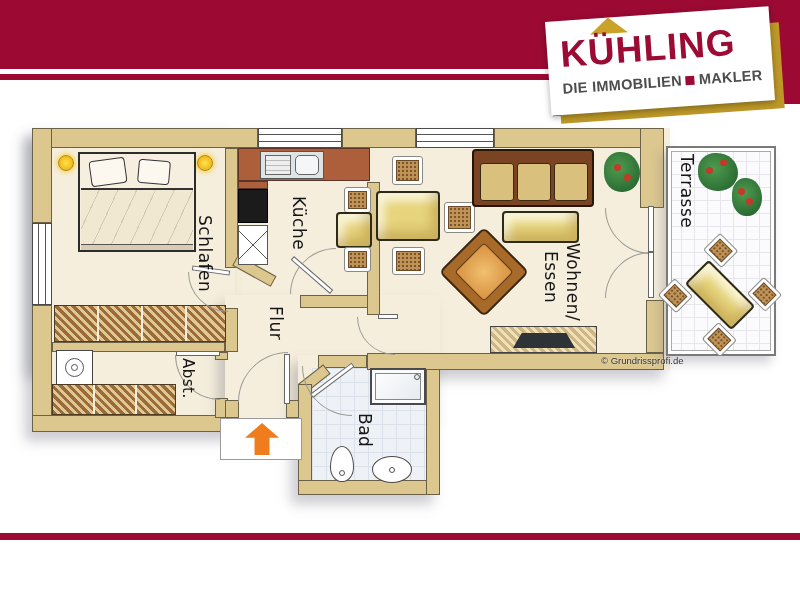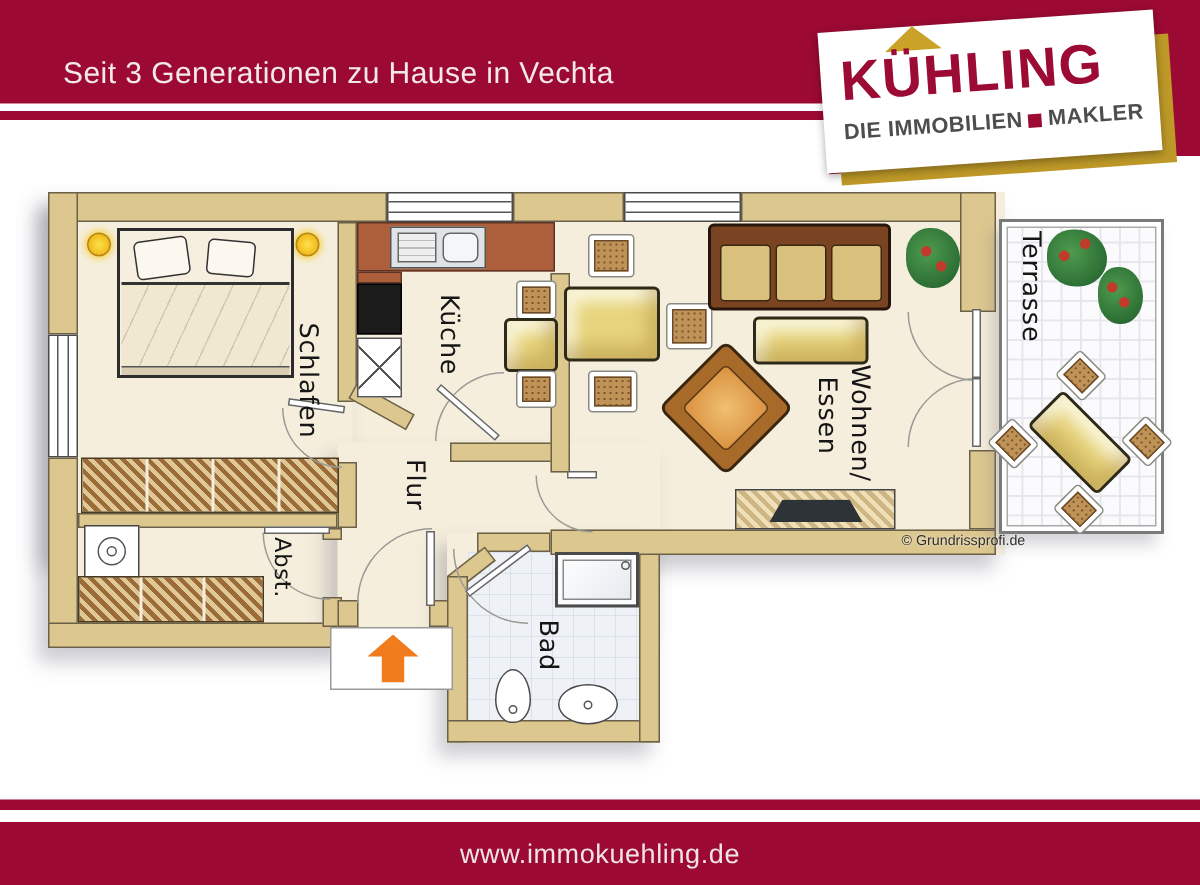--- a/index.html
+++ b/index.html
@@ -48,21 +48,20 @@
   .plant{border-radius:45% 55% 50% 50%;background:radial-gradient(circle at 40% 40%,#4e9b4e,#1f5c2a);}
   .plant i{position:absolute;width:7px;height:7px;border-radius:50%;background:#c23a2a;}
   .copyright{font-size:9.5px;color:#2f2f2f;text-shadow:0 0 2px rgba(255,255,255,.8);margin-left:29px;}
 </style>
 </head>
 <body>
 
 <div class="page">
 
   <div class="abs banner"></div>
-  <div class="abs tagline">Seit 3 Generationen zu Hause in Vechta</div>
   <div class="abs stripe-red-top"></div>
 
   <div class="abs logo-red-block"></div>
   <div class="abs logo-red-wedge"></div>
   <div class="abs logo-gold"></div>
   <div class="abs logo-card">
     <div class="abs roof"></div>
     <div class="abs brand">KÜHLING</div>
     <div class="abs sub">
       <span>DIE IMMOBILIEN</span>
@@ -262,15 +261,14 @@
   <div class="abs vlabel" style="left:286px;top:306px;">Flur</div>
   <div class="abs vlabel" style="left:197px;top:358px;font-size:15px;">Abst.</div>
   <div class="abs vlabel" style="left:375px;top:413px;">Bad</div>
   <div class="abs vlabel" style="left:583px;top:243px;">Wohnen/</div>
   <div class="abs vlabel" style="left:561px;top:251px;">Essen</div>
   <div class="abs vlabel" style="left:697px;top:154px;">Terrasse</div>
 
   <div class="abs copyright" style="left:572px;top:355px;">© Grundrissprofi.de</div>
 
   <div class="abs stripe-red-bot"></div>
-  <div class="abs footer">www.immokuehling.de</div>
 
 </div>
 
 </body></html>

